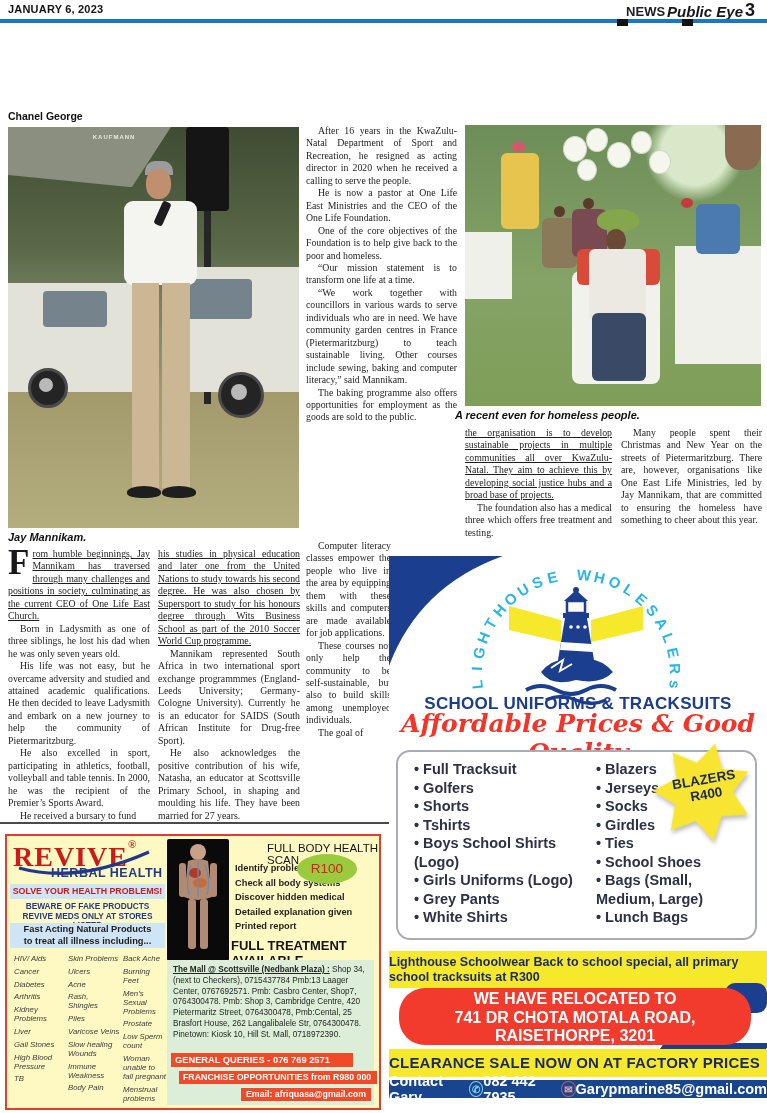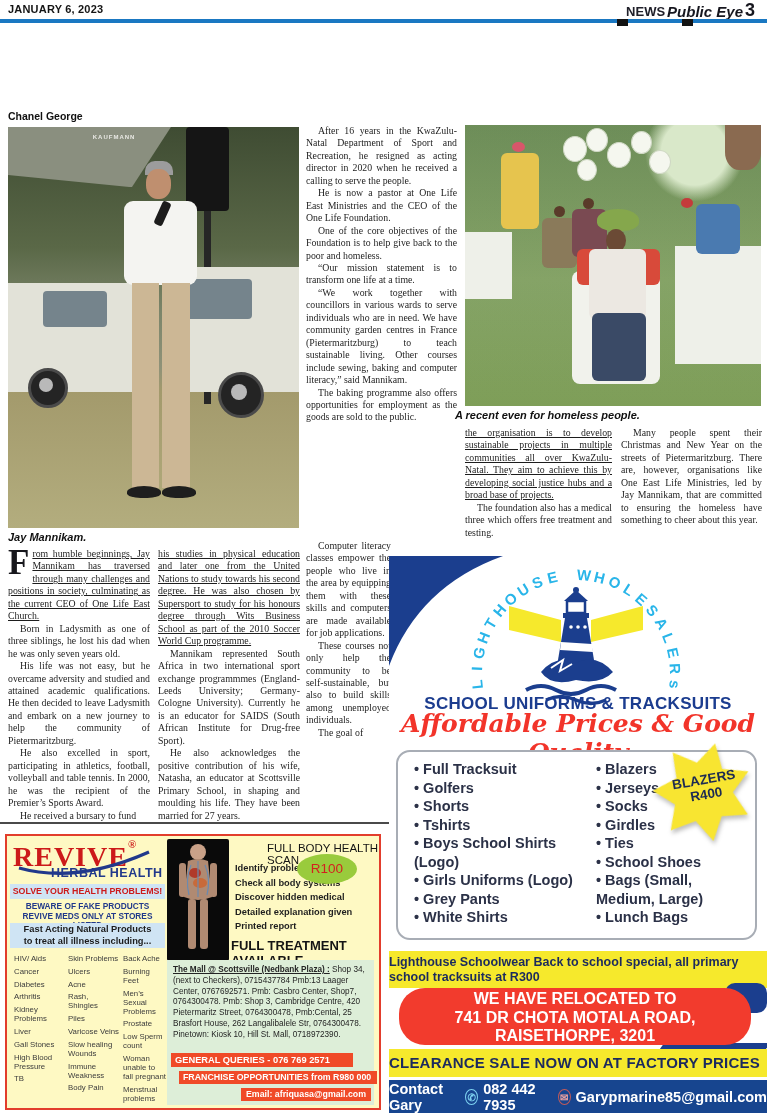--- a/index.html
+++ b/index.html
@@ -65,21 +65,21 @@
   .rv-brand{left:6px;top:2px;font-family:"Liberation Serif",serif;font-weight:bold;
             font-size:28px;color:#cc1a1a;letter-spacing:1px;}
   .rv-reg{font-size:11px;vertical-align:18px;letter-spacing:0;}
   .rv-swoosh{left:8px;top:8px;}
   .rv-sub{left:44px;top:30px;font-size:12.5px;font-weight:bold;color:#21398b;letter-spacing:.5px;}
   .rv-banner{background:#cfe4f4;text-align:center;font-weight:bold;}
   .rv-b1{left:3px;top:48px;width:155px;height:15px;font-size:8.8px;line-height:15px;color:#cc1a1a;}
   .rv-warn{left:3px;top:66px;width:155px;font-size:8.3px;line-height:9.5px;font-weight:bold;color:#21398b;text-align:center;}
   .rv-b2{left:3px;top:87px;width:155px;height:25px;font-size:9.3px;line-height:11.5px;color:#1d1d1d;padding-top:1px;box-sizing:border-box;}
   .ail{font-size:7.8px;line-height:9px;color:#3c3c3c;}
-  .ail div{margin-bottom:3.8px;}
+  .ail div{margin-bottom:3.8px;font-style:italic;}
   .rv-scanimg{left:160px;top:3px;width:62px;height:122px;background:#0a0a0a;border-radius:2px;}
   .rv-title{left:226px;top:6px;width:142px;font-size:11.5px;font-weight:normal;color:#141414;margin-left:34px;}
   .rv-items{left:228px;top:25px;width:118px;font-size:9.3px;font-weight:bold;line-height:14.5px;color:#1f1f1f;}
   .rv-price{left:290px;top:18px;width:60px;height:30px;background:#99cb3c;border-radius:50%;
             text-align:center;line-height:30px;font-size:13.5px;font-weight:normal;color:#d41f1f;}
   .rv-treat{left:224px;top:102px;width:146px;font-size:13px;font-weight:bold;color:#141414;}
   .rv-green{left:160px;top:124px;width:207px;height:145px;background:#ddeed8;}
   .rv-addr{left:6px;top:5px;width:195px;font-size:8.2px;line-height:10.8px;color:#242424;position:absolute;}
   .rv-addr b{text-decoration:underline;}
   .rv-red{position:absolute;background:#f04a28;color:#fff;font-weight:bold;}
@@ -109,22 +109,22 @@
   .lh-star svg{position:absolute;left:0;top:0;transform:rotate(14deg);filter:drop-shadow(2px 3px 2px rgba(0,0,0,.25));}
   .lh-startxt{position:absolute;left:8px;top:30px;width:92px;text-align:center;transform:rotate(-10deg);
               font-weight:bold;color:#1d2b52;font-size:13.5px;line-height:15px;}
   .lh-yellow{background:#f6e92c;text-align:left;font-weight:bold;color:#1b2a5e;}
   .lh-y1{left:0;top:395px;width:378px;height:37px;font-size:12.5px;line-height:15px;padding-top:4px;}
   .lh-deco-a{left:336px;top:427px;width:42px;height:30px;background:#1b3e8e;border-radius:10px;}
   .lh-deco-b{left:272px;top:487px;width:106px;height:9px;background:#1b3e8e;transform:skewX(-35deg);}
   .lh-red{left:10px;top:432px;width:352px;height:57px;background:#f23b2d;border-radius:26px;
           text-align:center;color:#fff;font-weight:bold;font-size:16px;line-height:18.5px;padding-top:2px;}
   .lh-y2{left:0;top:493px;width:378px;height:28px;font-size:15px;line-height:28px;letter-spacing:.2px;}
-  .lh-bar{left:0;top:524px;width:378px;height:33px;background:#17458f;display:flex;align-items:center;
-          justify-content:center;gap:5px;color:#fff;font-weight:bold;font-size:14.5px;}
+  .lh-bar{left:0;top:524px;width:378px;height:18px;background:#17458f;display:flex;align-items:center;
+          justify-content:center;color:#fff;font-weight:bold;font-size:14.5px;}
   .cic{display:inline-block;width:16px;height:16px;border-radius:50%;line-height:15px;text-align:center;font-size:10px;}
   .cic.ph{border:1.5px solid #7fd4f2;color:#7fd4f2;}
   .cic.em{border:1.5px solid #c05a5a;color:#e8a0a0;}
 </style>
 </head>
 <body>
 
 <div class="page">
 
   <div class="abs hdr-date">JANUARY 6, 2023</div>

